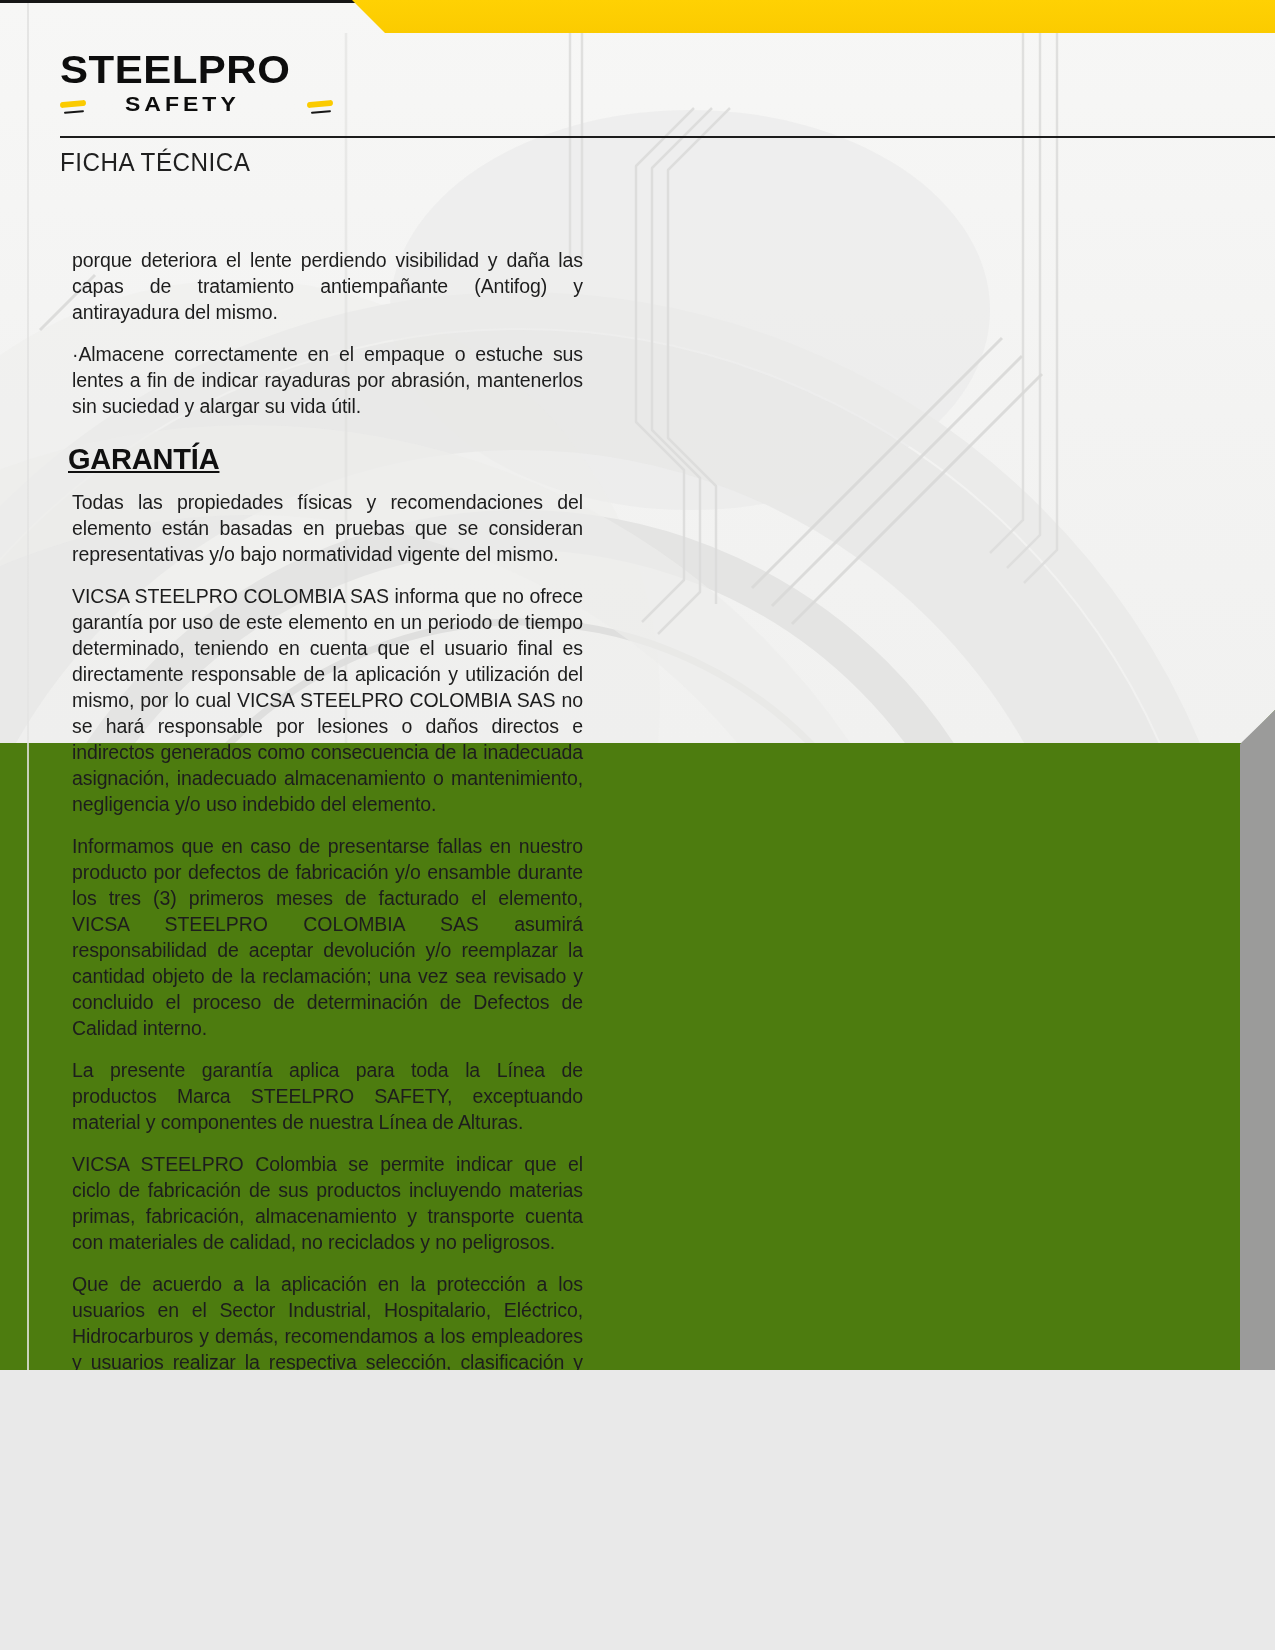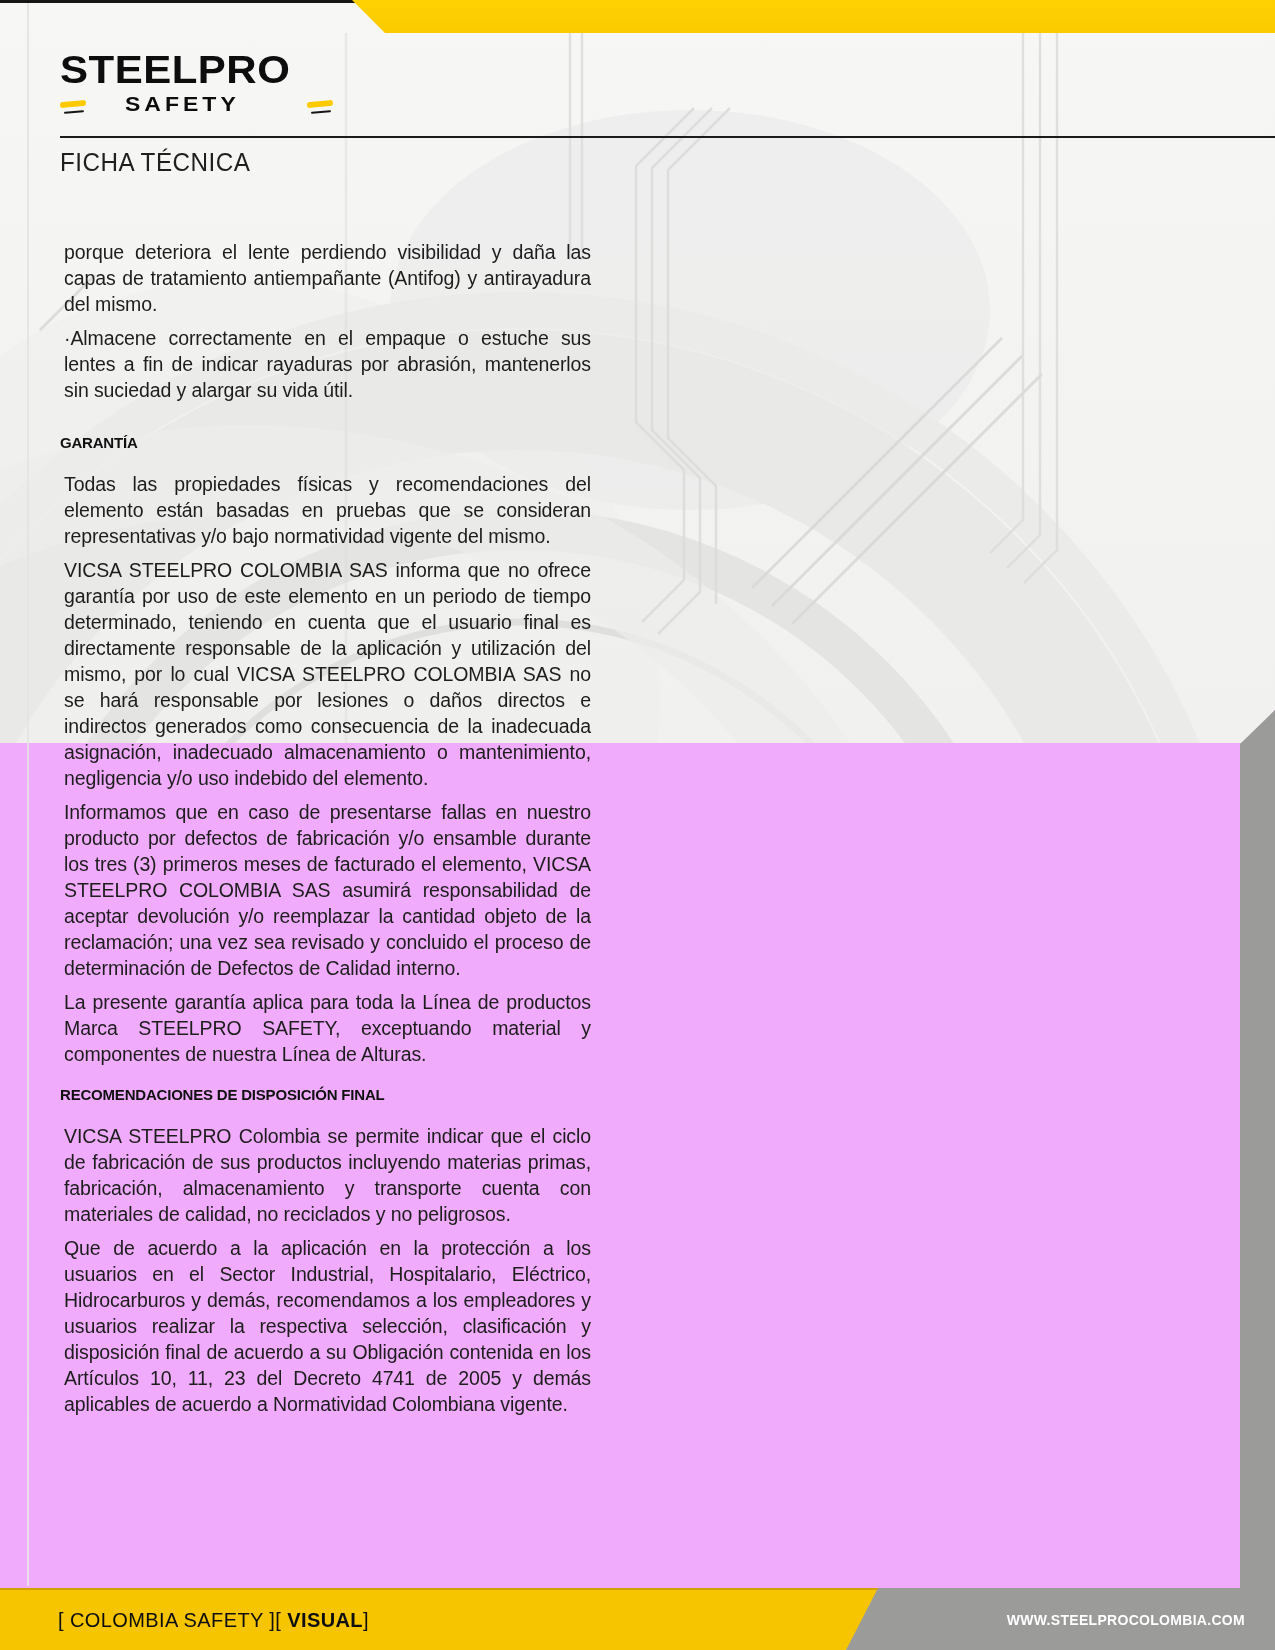--- a/index.html
+++ b/index.html
@@ -1,18 +1,18 @@
 <!DOCTYPE html>
 <html style="--yellow: #FBCB00; --footer_yellow: #F6C500; --gray: #9B9B9A; --ink: #1D1D1D;"><head>
 <meta charset="utf-8">
 <style>
   html,body{margin:0;padding:0;background:#e9e9e9;}
   .page{
-    position:relative;width:1275px;height:1650px;margin:0 auto;
-    background:#f0abfc;overflow:hidden;
+    position:relative;width:1275px;height:1370px;margin:0 auto;
+    background:#4d7c0f;overflow:hidden;
     font-family:"Liberation Sans",sans-serif;color:var(--ink,#1d1d1d);
   }
   
   .bg-top{
     position:absolute;left:0;top:0;width:1275px;height:743px;
     background:linear-gradient(180deg,#f7f7f6 0%,#f3f3f2 55%,#f1f1f0 100%);
     clip-path:polygon(0 0,1275px 0,1275px 710px,1243px 743px,0 743px);
   }
   .bg-top svg{position:absolute;left:0;top:0;}
   .left-frame-line{
@@ -53,26 +53,26 @@
   .logo-dot{width:7px;height:8px;background:var(--yellow,#fbcb00);align-self:flex-end;margin:0 2px 0 -4px;}
   .rule{position:absolute;left:60px;top:136px;width:1215px;height:2px;background:#1c1c1c;}
   .doc-title{
     position:absolute;left:60px;top:148px;font-size:25px;line-height:28px;
     font-weight:400;letter-spacing:.5px;color:#1f1f1f;
     transform:scaleX(.97);transform-origin:top left;white-space:nowrap;
   }
   
   .body-col{position:absolute;left:56px;top:231px;width:543px;}
   .body-col p{
-    margin:8px;font-size:19.5px;line-height:26px;letter-spacing:-.1px;
+    margin:16px;font-size:19.5px;line-height:26px;letter-spacing:-.1px;
     text-align:justify;color:#1d1d1d;
   }
   .body-col h2{
-    margin:26px 0 14px 4px;font-size:15px;line-height:28px;font-weight:800;
-    letter-spacing:-.2px;color:#101010;white-space:nowrap;
+    margin:26px 0 14px 12px;font-size:29px;line-height:28px;font-weight:800;
+    letter-spacing:-.2px;color:#101010;white-space:nowrap;text-decoration:underline;
   }
   .body-col h2.h2-second{margin-top:14px;}
   
   .footer{position:absolute;left:0;top:1588px;width:1275px;height:62px;}
   .footer-gray{position:absolute;inset:0;background:var(--gray,#9b9b9a);}
   .footer-yellow{
     position:absolute;inset:0;background:var(--footer_yellow,#f6c500);
     clip-path:polygon(0 0,878px 0,846px 62px,0 62px);
   }
   .footer-yellow::before{content:"";position:absolute;left:0;top:0;width:100%;height:2px;background:rgba(90,60,0,.25);}
@@ -155,21 +155,20 @@
   <main class="body-col">
     <p>porque deteriora el lente perdiendo visibilidad y daña las capas de tratamiento antiempañante (Antifog) y antirayadura del mismo.</p>
     <p>·Almacene correctamente en el empaque o estuche sus lentes a fin de indicar rayaduras por abrasión, mantenerlos sin suciedad y alargar su vida útil.</p>
 
     <h2>GARANTÍA</h2>
     <p>Todas las propiedades físicas y recomendaciones del elemento están basadas en pruebas que se consideran representativas y/o bajo normatividad vigente del mismo.</p>
     <p>VICSA STEELPRO COLOMBIA SAS informa que no ofrece garantía por uso de este elemento en un periodo de tiempo determinado, teniendo en cuenta que el usuario final es directamente responsable de la aplicación y utilización del mismo, por lo cual VICSA STEELPRO COLOMBIA SAS no se hará responsable por lesiones o daños directos e indirectos generados como consecuencia de la inadecuada asignación, inadecuado almacenamiento o mantenimiento, negligencia y/o uso indebido del elemento.</p>
     <p>Informamos que en caso de presentarse fallas en nuestro producto por defectos de fabricación y/o ensamble durante los tres (3) primeros meses de facturado el elemento, VICSA STEELPRO COLOMBIA SAS asumirá responsabilidad de aceptar devolución y/o reemplazar la cantidad objeto de la reclamación; una vez sea revisado y concluido el proceso de determinación de Defectos de Calidad interno.</p>
     <p>La presente garantía aplica para toda la Línea de productos Marca STEELPRO SAFETY, exceptuando material y componentes de nuestra Línea de Alturas.</p>
 
-    <h2 class="h2-second">RECOMENDACIONES DE DISPOSICIÓN FINAL</h2>
     <p>VICSA STEELPRO Colombia se permite indicar que el ciclo de fabricación de sus productos incluyendo materias primas, fabricación, almacenamiento y transporte cuenta con materiales de calidad, no reciclados y no peligrosos.</p>
     <p>Que de acuerdo a la aplicación en la protección a los usuarios en el Sector Industrial, Hospitalario, Eléctrico, Hidrocarburos y demás, recomendamos a los empleadores y usuarios realizar la respectiva selección, clasificación y disposición final de acuerdo a su Obligación contenida en los Artículos 10, 11, 23 del Decreto 4741 de 2005 y demás aplicables de acuerdo a Normatividad Colombiana vigente.</p>
   </main>
 
   <footer class="footer">
     <div class="footer-gray">
       <div class="footer-url">WWW.STEELPROCOLOMBIA.COM</div>
     </div>
     <div class="footer-yellow">
       <div class="footer-left-text">

